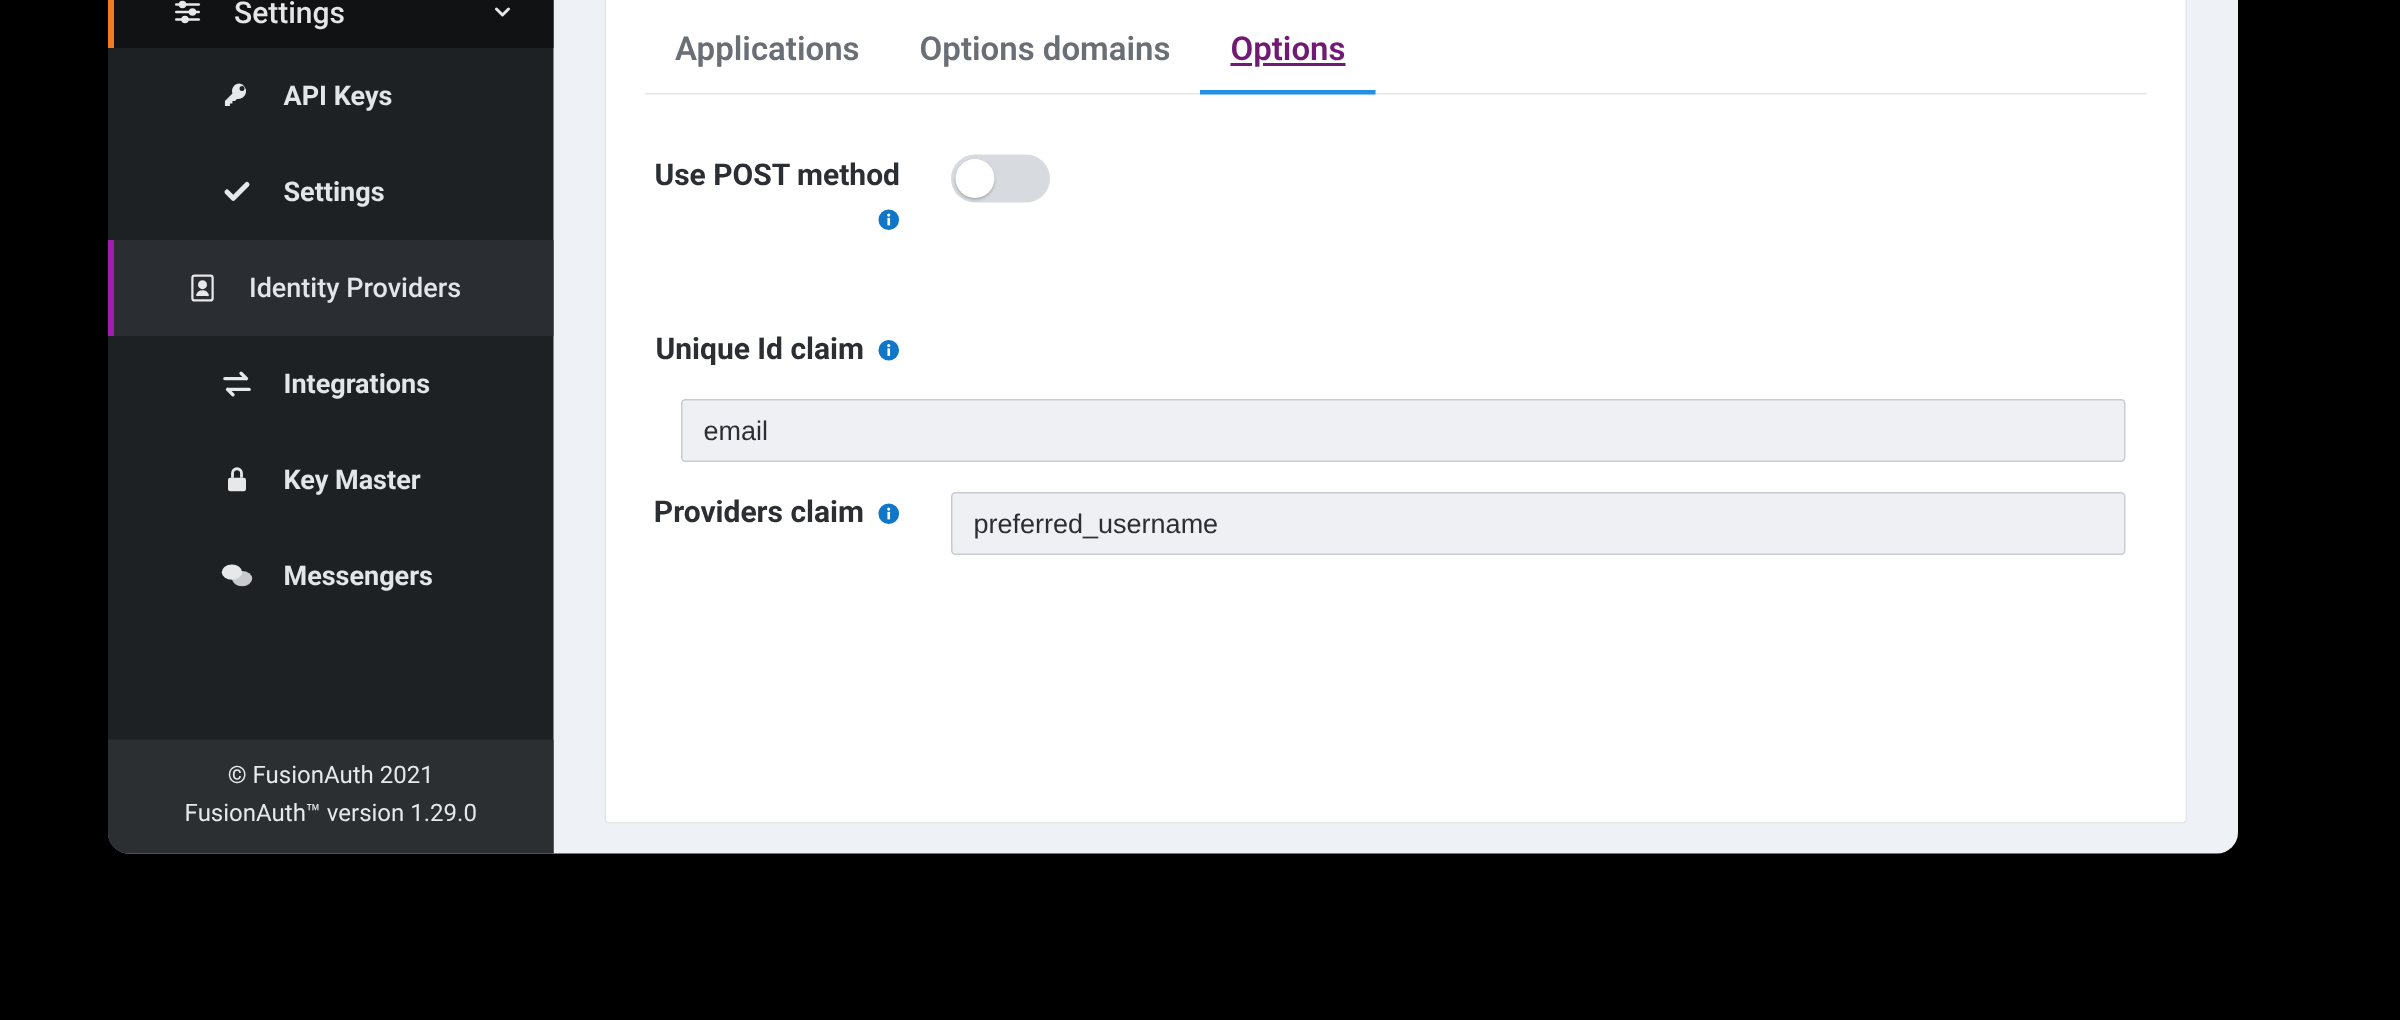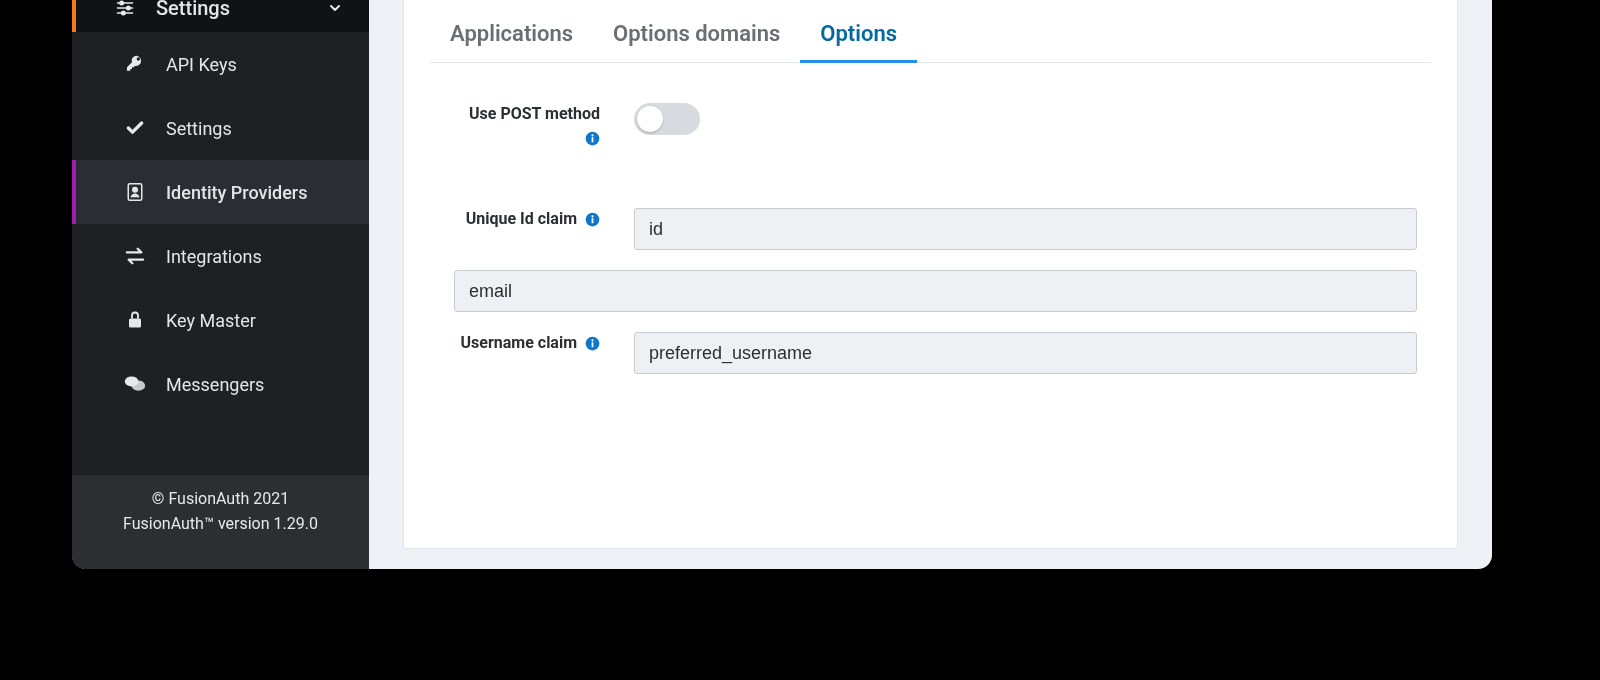--- a/index.html
+++ b/index.html
@@ -39,22 +39,22 @@
   }
   .nav-header {
     background: #111214;
     border-left: 4px solid #f47b20;
     padding-left: 36px;
     font-size: 20px;
     font-weight: 500;
     height: 48px;
   }
   .nav-item {
-    padding-left: 50px;
-    font-weight: 400;
+    padding-left: 73px;
+    font-weight: 700;
   }
   .nav-item.active {
     background: #2a2d31;
     border-left: 4px solid #a21caf;
     padding-left: 46px;
     font-weight: 500;
   }
   .nav-item .icon, .nav-header .icon {
     width: 26px;
     height: 26px;
@@ -66,21 +66,21 @@
   }
   .nav-header .chev {
     margin-left: auto;
     margin-right: 8px;
   }
   .sidebar-footer {
     background: #2b2f32;
     color: #e6e8ea;
     font-size: 16px;
     text-align: center;
-    padding: 12px 8px 32px 8px;
+    padding: 12px 8px 14px 8px;
     line-height: 1.55;
   }
 
   
   .main {
     flex: 1;
     display: flex;
     flex-direction: column;
     padding: 0 34px 20px 34px;
   }
@@ -101,40 +101,41 @@
   }
   .tab {
     padding: 12px 20px 16px 20px;
     font-size: 22px;
     font-weight: 600;
     color: #6a6f76;
     cursor: pointer;
     position: relative;
   }
   .tab.active {
-    color: #0369a1;
+    color: #701a75;
+    text-decoration: underline;
   }
   .tab.active::after {
     content: "";
     position: absolute;
     left: 0; right: 0; bottom: -1px;
     height: 3px;
     background: #2591e5;
   }
   .form { padding-right: 14px; }
   .form-row {
     display: flex;
     align-items: flex-start;
     margin-bottom: 20px;
   }
   .form-row.toggle-row { align-items: flex-start; margin-bottom: 60px; }
   .form-label {
     width: 180px;
     text-align: right;
-    font-size: 16px;
+    font-size: 20px;
     font-weight: 700;
     color: #2b2f33;
     padding-right: 10px;
     line-height: 1.35;
   }
   .label-wrap { display: inline-block; }
   .info-icon {
     display: inline-flex;
     vertical-align: middle;
     margin-left: 4px;
@@ -313,34 +314,31 @@
           <div class="form-label">
             <span>Unique Id claim</span>
             <span class="info-icon">
               <svg width="15" height="15" viewBox="0 0 24 24" fill="currentColor">
                   <circle cx="12" cy="12" r="11"></circle>
                   <rect x="10.6" y="10" width="2.8" height="8" fill="#fff"></rect>
                   <circle cx="12" cy="7" r="1.7" fill="#fff"></circle>
                 </svg>
             </span>
           </div>
-          <div class="input-col">
-            <input class="text" type="text" value="id" style="">
-          </div>
         </div>
 
         <div class="form-row">
           <div class="input-col">
             <input class="text" type="text" value="email" style="">
           </div>
         </div>
 
         <div class="form-row">
           <div class="form-label">
-            <span>Username claim</span>
+            <span>Providers claim</span>
             <span class="info-icon">
               <svg width="15" height="15" viewBox="0 0 24 24" fill="currentColor">
                   <circle cx="12" cy="12" r="11"></circle>
                   <rect x="10.6" y="10" width="2.8" height="8" fill="#fff"></rect>
                   <circle cx="12" cy="7" r="1.7" fill="#fff"></circle>
                 </svg>
             </span>
           </div>
           <div class="input-col">
             <input class="text" type="text" value="preferred_username" style="">

